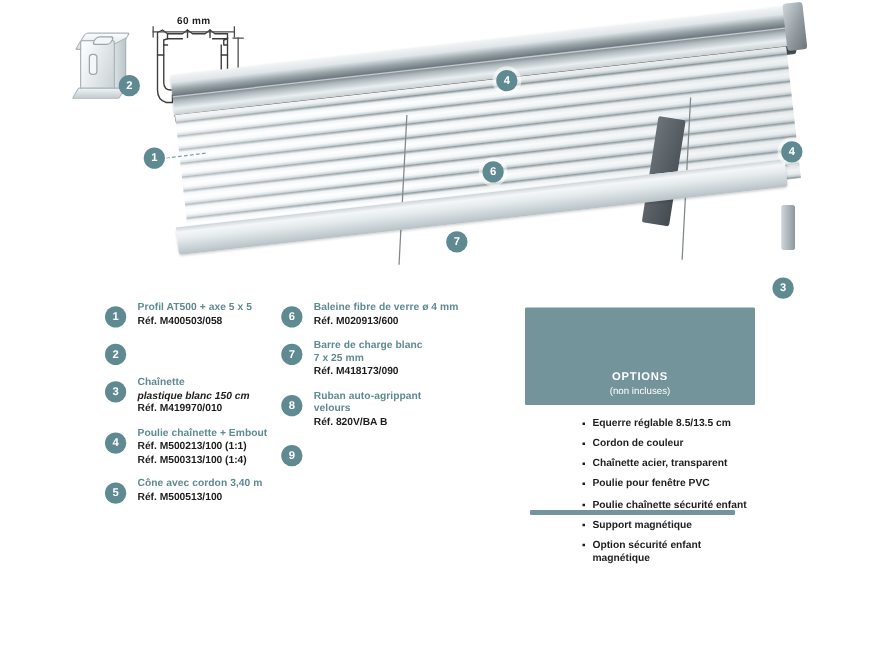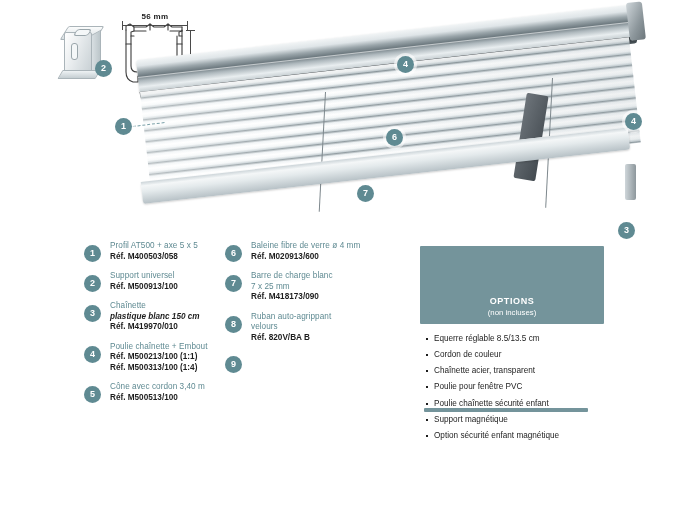--- a/index.html
+++ b/index.html
@@ -377,21 +377,21 @@
   .item .badge {
     flex: 0 0 auto;
     margin-top: 4px;
   }
   .item .txt {
     margin-left: 9px;
     line-height: 1.28;
   }
   .item .title {
     color: #5f8a92;
-    font-weight: normal;
+    font-weight: bold;
     font-size: 8.2px;
     display: block;
     letter-spacing: .05px;
   }
   .item .sub {
     color: #1d1d1d;
     font-weight: bold;
     font-size: 8.2px;
     display: block;
     font-style: italic;
@@ -431,25 +431,26 @@
     text-align: center;
   }
   .options-list {
     margin: 10px 0 0 0;
     padding: 0 0 0 6px;
     list-style: none;
   }
   .options-list li {
     position: relative;
     font-size: 8.2px;
-    font-weight: normal;
+    font-weight: bold;
     color: #1d1d1d;
     line-height: 1.3;
     margin-bottom: 5.5px;
     padding-left: 8px;
+    margin-left: 40px;
   }
   .options-list li::before {
     content: "";
     position: absolute;
     left: 0;
     top: 4px;
     width: 2px;
     height: 2px;
     background: #1d1d1d;
   }
@@ -491,21 +492,21 @@
           <path d="M11,22 L11,52 Q11,58 17,58"></path>
           <path d="M57,22 L57,52 Q57,58 51,58"></path>
           <path d="M6,30 L11,30 M62,30 L57,30"></path>
           <path d="M30,10 L30,16 M48,10 L48,16"></path>
           <path d="M14,17 L26,17 M50,17 L62,17"></path>
         </g>
       </svg>
     </div>
 
     <div class="dim-top">
-      <span class="lbl">56 mm</span>
+      <span class="lbl">60 mm</span>
       <span class="bar"></span>
       <span class="tick-l"></span>
       <span class="tick-r"></span>
     </div>
 
     <div class="dim-right">
       <span class="bar"></span>
       <span class="tick-t"></span>
       <span class="tick-b"></span>
       <span class="lbl">38 mm</span>
@@ -546,24 +547,20 @@
       <div class="item">
         <span class="badge">1</span>
         <span class="txt">
           <span class="title">Profil AT500 + axe 5 x 5</span>
           <span class="ref">Réf. M400503/058</span>
         </span>
       </div>
 
       <div class="item">
         <span class="badge">2</span>
-        <span class="txt">
-          <span class="title">Support universel</span>
-          <span class="ref">Réf. M500913/100</span>
-        </span>
       </div>
 
       <div class="item">
         <span class="badge">3</span>
         <span class="txt">
           <span class="title">Chaînette</span>
           <span class="sub">plastique blanc 150 cm</span>
           <span class="ref">Réf. M419970/010</span>
         </span>
       </div>

